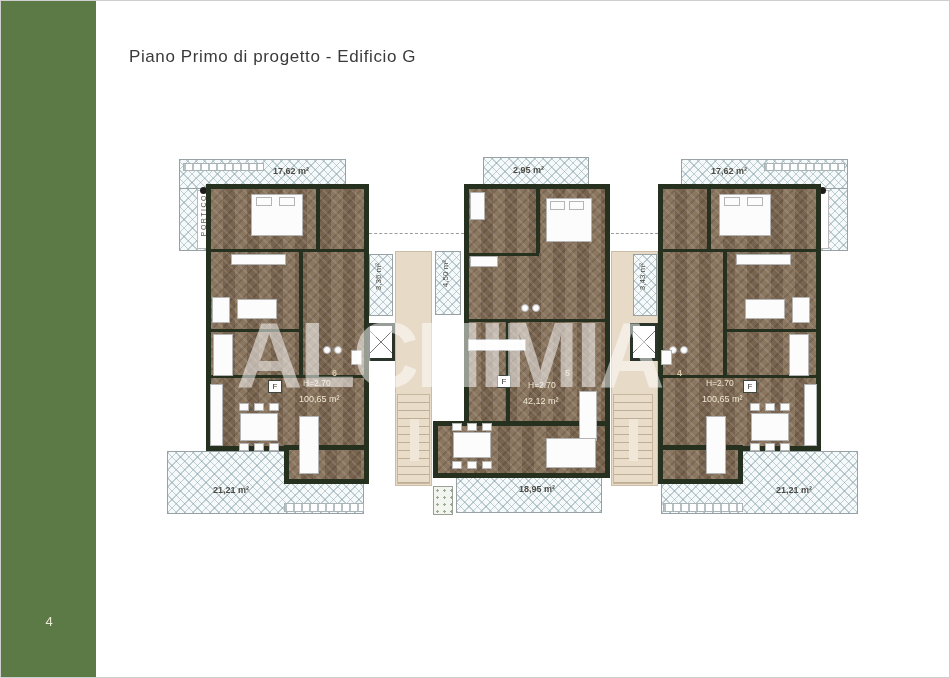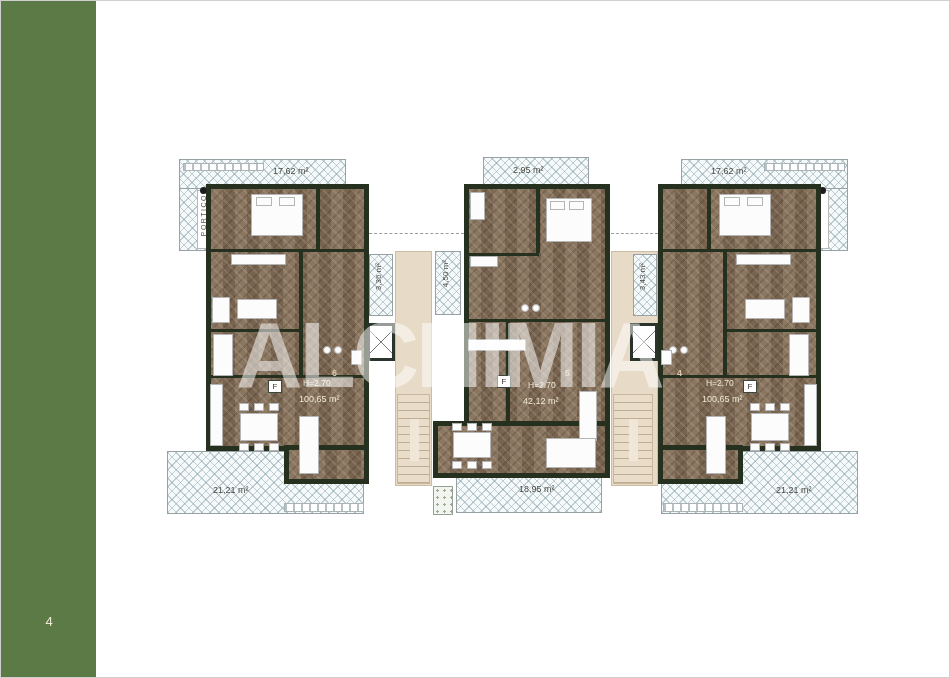--- a/index.html
+++ b/index.html
@@ -32,21 +32,21 @@
   .elev{background:#ffffff;border:3px solid #2a342a;
     background-image:
       linear-gradient(45deg, transparent 48.6%, #777 48.6% 51.4%, transparent 51.4%),
       linear-gradient(135deg, transparent 48.6%, #777 48.6% 51.4%, transparent 51.4%);}
   .dstrip{background:#ffffff;border:1px solid #aab3b5;
     background-image:repeating-linear-gradient(90deg, #b7c1c3 0 2px, transparent 2px 8px);}
   .dotbox{background:#f2f5ef;border:1px solid #97a193;
     background-image:radial-gradient(#9aa98e 1px, transparent 1.4px);background-size:7px 7px;}
   .dash{border-top:1px dashed #9b9b9b;height:0;}
   
-  .lbl{color:#4b4b44;font-size:9px;white-space:nowrap;}
+  .lbl{color:#4b4b44;font-size:9px;white-space:nowrap;font-weight:bold;}
   .vlabel{color:#4b4b44;font-size:8px;white-space:nowrap;writing-mode:vertical-rl;transform:rotate(180deg);}
   .inlbl{color:#efe7d2;font-size:9px;white-space:nowrap;margin-left:8px;}
   .unit{color:#d6c8ac;font-size:9px;font-weight:bold;}
   .fbox{background:#ffffff;border:1px solid #3c463c;color:#32322c;font-size:8px;
         text-align:center;line-height:12px;}
   .pstrip{background:#ffffff;border:1px solid #b9b9b9;}
   .plbl{position:absolute;left:2px;top:3px;color:#55534a;font-size:7px;letter-spacing:1.5px;
         white-space:nowrap;writing-mode:vertical-rl;transform:rotate(180deg);}
   .dot{background:#1c1c1c;border-radius:50%;}
   .wm{left:235px;top:302px;font-size:92px;font-weight:bold;letter-spacing:-3px;
@@ -54,20 +54,21 @@
   .group{position:absolute;inset:0;}
 </style>
 </head>
 <body>
 
 <div id="canvas">
 
   <div class="abs sidebar"></div>
   <div class="abs pagenum">4</div>
 
+  <div class="abs title">Piano Primo di progetto - Edificio G</div>
 
   <div class="group">
 
     <div class="abs hatch" style="left:178px;top:158px;width:167px;height:30px;"></div>
     <div class="abs dstrip" style="left:182px;top:162px;width:81px;height:8px;"></div>
     <div class="abs lbl" style="left:272px;top:165px;">17,62 m²</div>
     <div class="abs hatch" style="left:178px;top:187px;width:52px;height:63px;"></div>
     <div class="abs pstrip" style="left:196px;top:189px;width:22px;height:59px;">
       <span class="plbl">PORTICO</span>
     </div>

